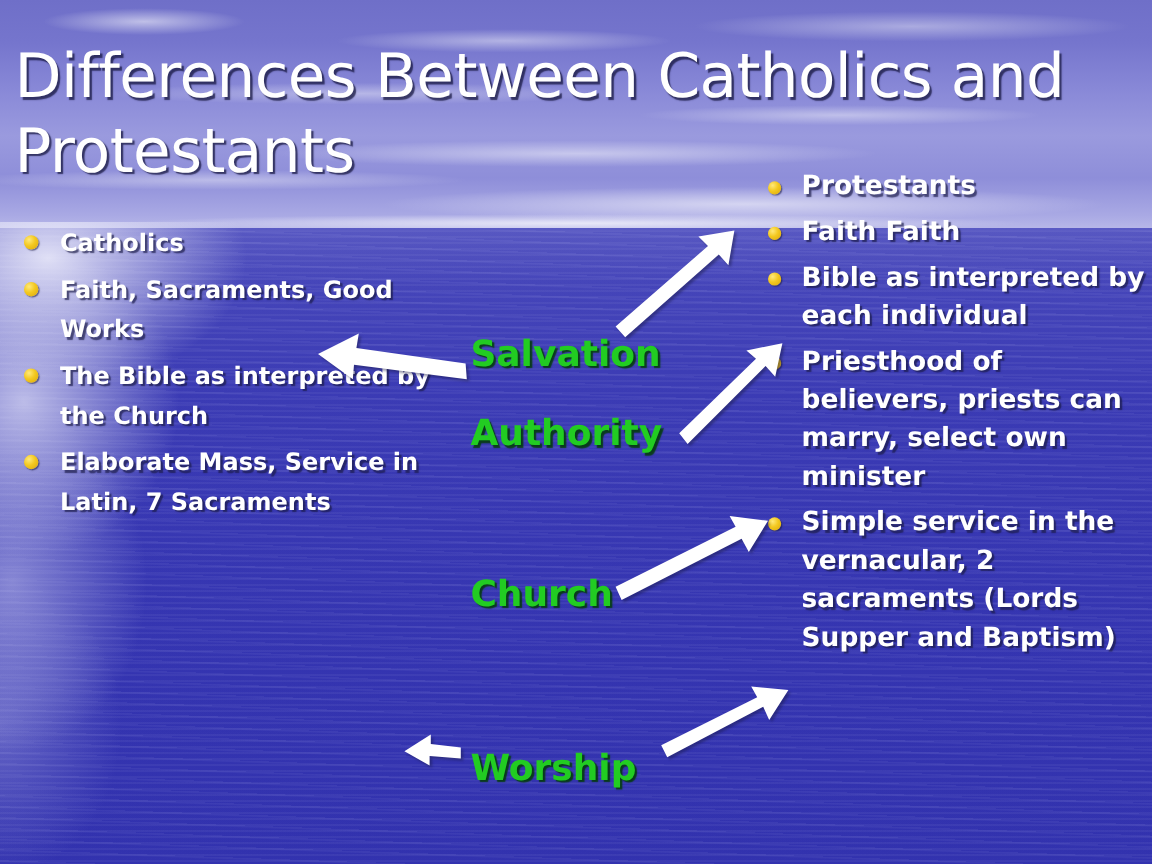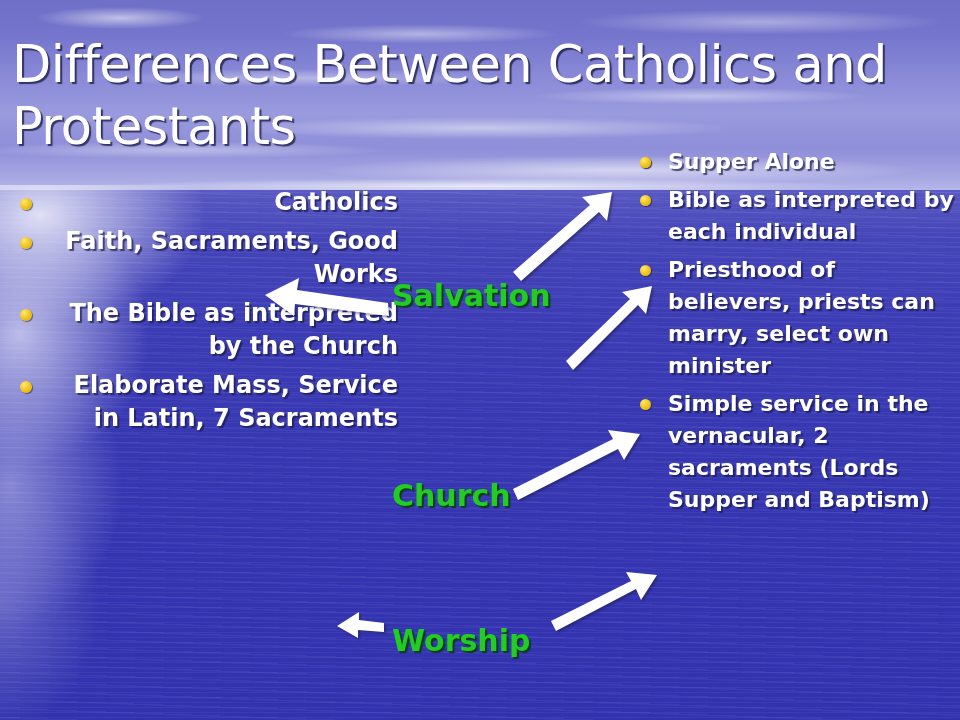--- a/index.html
+++ b/index.html
@@ -87,21 +87,21 @@
   ul.bullets{list-style:none;margin:0;padding:0;}
   ul.bullets li{
     position:relative;
     padding-left:44px;
     margin:0 0 6px 0;
     font-family:"DejaVu Sans", sans-serif;
     font-weight:bold;
     color:#ffffff;
     text-shadow:2px 2px 1px rgba(25,25,70,.70);
   }
-  #col-left ul.bullets li{font-size:24px;line-height:33px;text-align:right;}
+  #col-left ul.bullets li{font-size:20px;line-height:33px;}
   #col-right ul.bullets li{font-size:22px;line-height:32px;padding-left:40px;}
 
   ul.bullets li .dot{
     position:absolute;left:14px;top:.52em;
     width:12px;height:12px;border-radius:50%;
     background:radial-gradient(circle at 35% 32%, #ffe97a 0%, #f3c81f 45%, #d9a70d 100%);
     box-shadow:1px 1px 1px rgba(30,30,70,.6);
   }
   #col-right ul.bullets li .dot{left:12px;width:11px;height:11px;}
 
@@ -157,41 +157,43 @@
         <span class="dot"></span>
         <span>Elaborate Mass, Service in Latin, 7 Sacraments</span>
       </li>
     </ul>
   </div>
 
   <div class="col" id="col-right">
     <ul class="bullets">
       <li>
         <span class="dot"></span>
-      </li>
-      <li>
-        <span class="dot"></span>
-        <span>Supper Alone</span>
+        <span>Protestants</span>
+      </li>
+      <li>
+        <span class="dot"></span>
+        <span>Faith Faith</span>
       </li>
       <li>
         <span class="dot"></span>
         <span>Bible as interpreted by each individual</span>
       </li>
       <li>
         <span class="dot"></span>
         <span>Priesthood of believers, priests can marry, select own minister</span>
       </li>
       <li>
         <span class="dot"></span>
         <span>Simple service in the vernacular, 2 sacraments (Lords Supper and Baptism)</span>
       </li>
     </ul>
   </div>
 
   <div class="cat" id="cat-salvation">Salvation</div>
+  <div class="cat" id="cat-authority">Authority</div>
   <div class="cat" id="cat-clergy">Church</div>
   <div class="cat" id="cat-worship">Worship</div>
 
   <svg id="arrows" viewBox="0 0 960 720">
 
     <g>
       <polygon points="388,303 297,290 299,278 265,295 294,316 295,304 389,316"></polygon>
     </g>
 
     <g>

